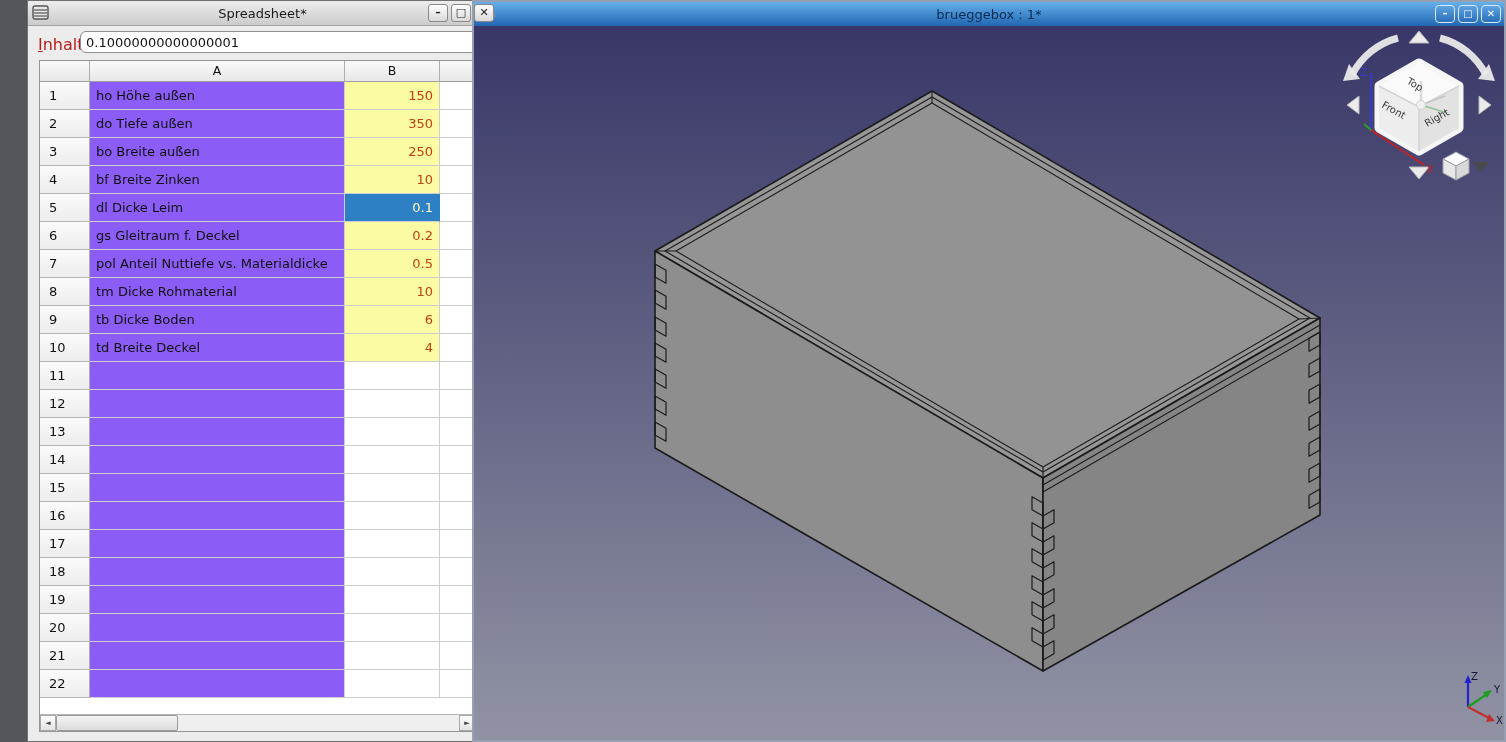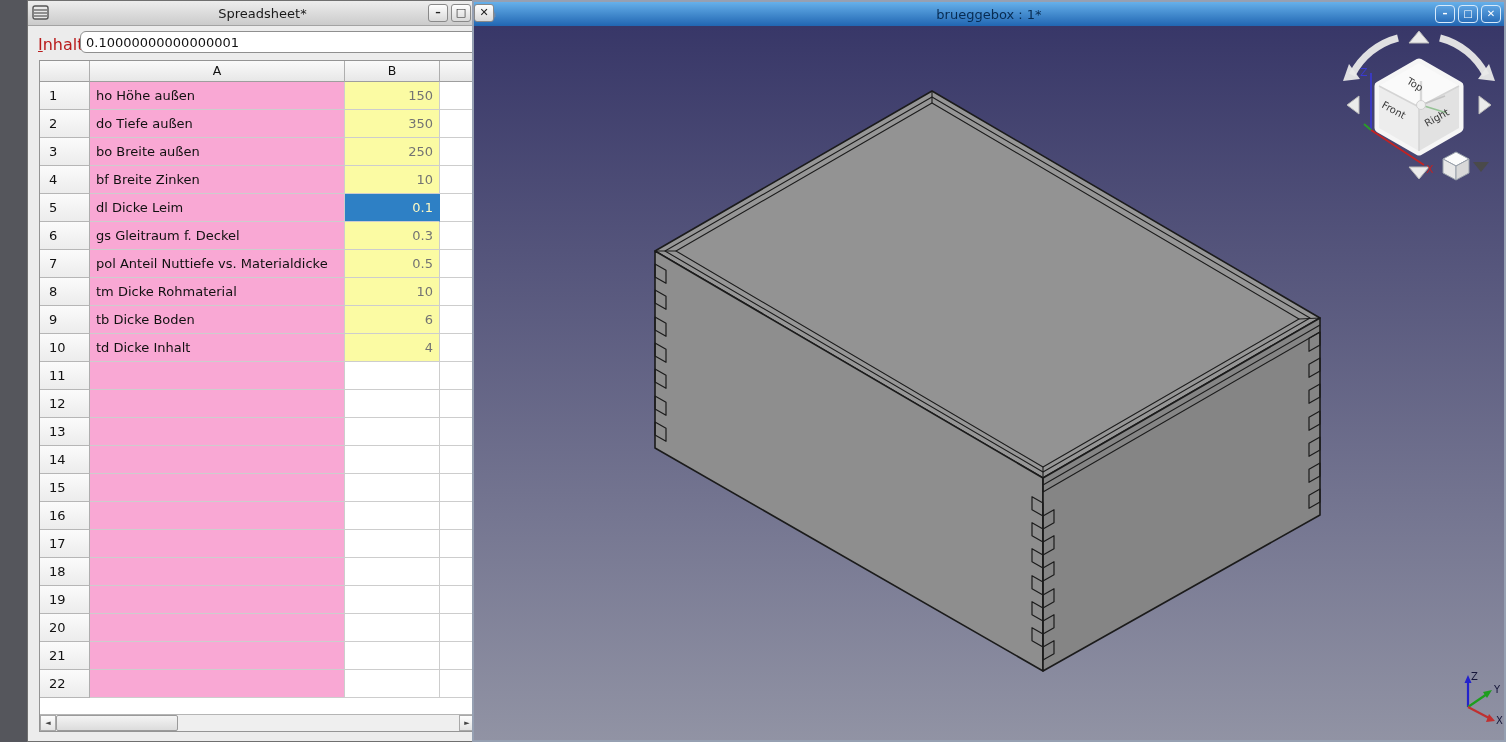--- a/index.html
+++ b/index.html
@@ -30,25 +30,25 @@
   .gbody{position:absolute;left:0;top:0;width:436px;height:653px;overflow:hidden;background:#fff;}
   .ghead{display:flex;height:21px;}
   .hcell{background:linear-gradient(#fafafa,#e7e7e7);border-right:1px solid #aeaeae;
          border-bottom:1px solid #9e9e9e;box-sizing:border-box;font-size:12.5px;color:#111;
          text-align:center;line-height:20px;}
   .hc0{width:50px;} .hcA{width:255px;} .hcB{width:95px;} .hcS{width:36px;border-right:none;}
   .row{display:flex;height:28px;}
   .rh{width:50px;background:linear-gradient(#fbfbfb,#ececec);border-right:1px solid #aeaeae;
       border-bottom:1px solid #b6b6b6;box-sizing:border-box;font-size:13px;color:#111;
       padding-left:9px;line-height:27px;}
-  .ca{width:255px;background:#f9a8d4;border-right:1px solid #cdcdcd;border-bottom:1px solid #cdcdcd;
+  .ca{width:255px;background:#8b5cf6;border-right:1px solid #cdcdcd;border-bottom:1px solid #cdcdcd;
       box-sizing:border-box;font-size:13px;color:#111;padding-left:6px;line-height:27px;
       white-space:nowrap;overflow:hidden;}
   .cb{width:95px;background:#fff;border-right:1px solid #cdcdcd;border-bottom:1px solid #cdcdcd;
-      box-sizing:border-box;font-size:13px;color:#737373;text-align:right;padding-right:6px;line-height:27px;}
+      box-sizing:border-box;font-size:13px;color:#c2410c;text-align:right;padding-right:6px;line-height:27px;}
   .cb.filled{background:#fbfba3;}
   .cb.sel{background:#2e80c5;color:#fef9c3;border-right-color:#2e80c5;}
   .cs{width:36px;background:#fff;border-bottom:1px solid #cdcdcd;box-sizing:border-box;}
   
   .vscroll{position:absolute;right:0;top:0;width:17px;height:653px;background:#efefef;
            border-left:1px solid #b5b5b5;box-sizing:border-box;}
   .hscroll{position:absolute;left:0;bottom:0;width:453px;height:17px;background:#efefef;
            border-top:1px solid #b5b5b5;box-sizing:border-box;}
   .sbtn{position:absolute;background:linear-gradient(#fdfdfd,#e3e3e3);border:1px solid #a9a9a9;
         box-sizing:border-box;color:#444;font-size:7px;text-align:center;}
@@ -139,21 +139,21 @@
           </div>
           <div class="row">
             <div class="rh">5</div>
             <div class="ca">dl Dicke Leim</div>
             <div class="cb filled sel">0.1</div>
             <div class="cs"></div>
           </div>
           <div class="row">
             <div class="rh">6</div>
             <div class="ca">gs Gleitraum f. Deckel</div>
-            <div class="cb filled">0.3</div>
+            <div class="cb filled">0.2</div>
             <div class="cs"></div>
           </div>
           <div class="row">
             <div class="rh">7</div>
             <div class="ca">pol Anteil Nuttiefe vs. Materialdicke</div>
             <div class="cb filled">0.5</div>
             <div class="cs"></div>
           </div>
           <div class="row">
             <div class="rh">8</div>
@@ -162,21 +162,21 @@
             <div class="cs"></div>
           </div>
           <div class="row">
             <div class="rh">9</div>
             <div class="ca">tb Dicke Boden</div>
             <div class="cb filled">6</div>
             <div class="cs"></div>
           </div>
           <div class="row">
             <div class="rh">10</div>
-            <div class="ca">td Dicke Inhalt</div>
+            <div class="ca">td Breite Deckel</div>
             <div class="cb filled">4</div>
             <div class="cs"></div>
           </div>
           <div class="row">
             <div class="rh">11</div>
             <div class="ca"></div>
             <div class="cb"></div>
             <div class="cs"></div>
           </div>
           <div class="row">

